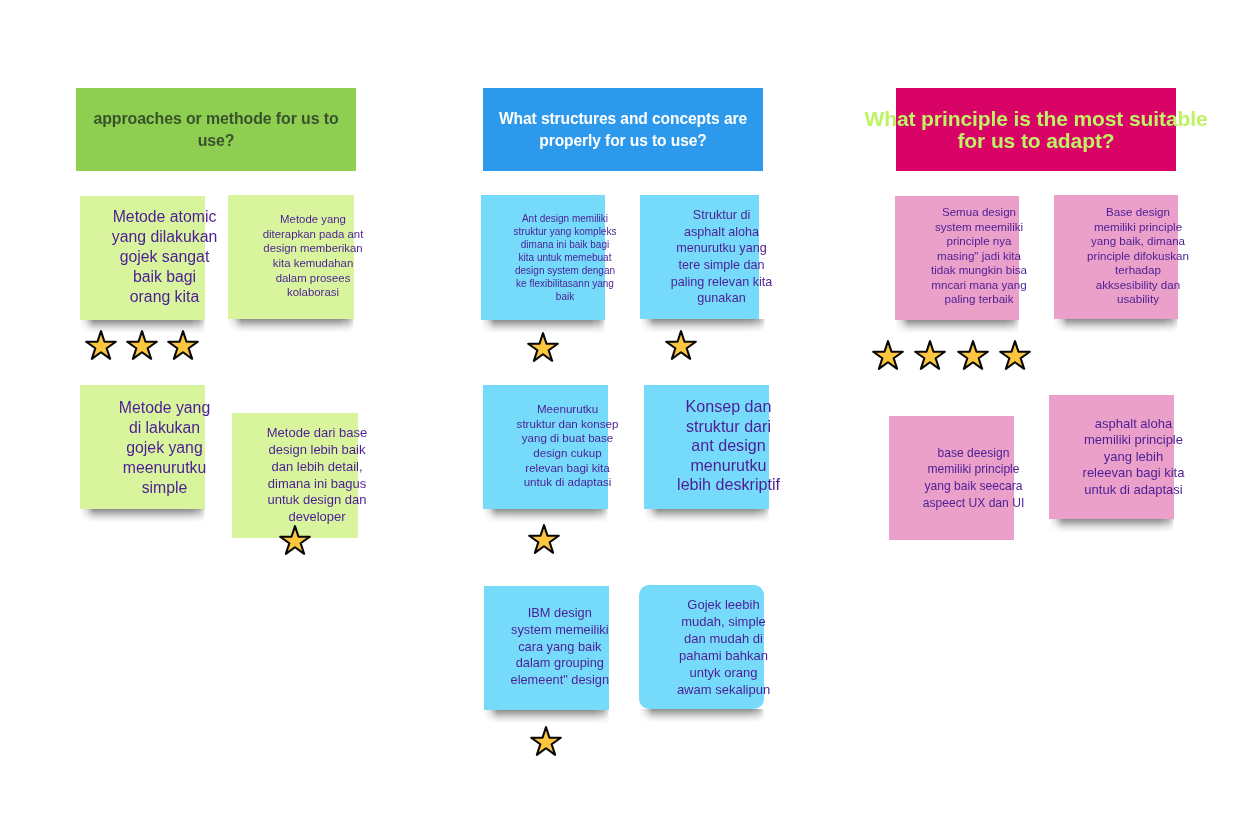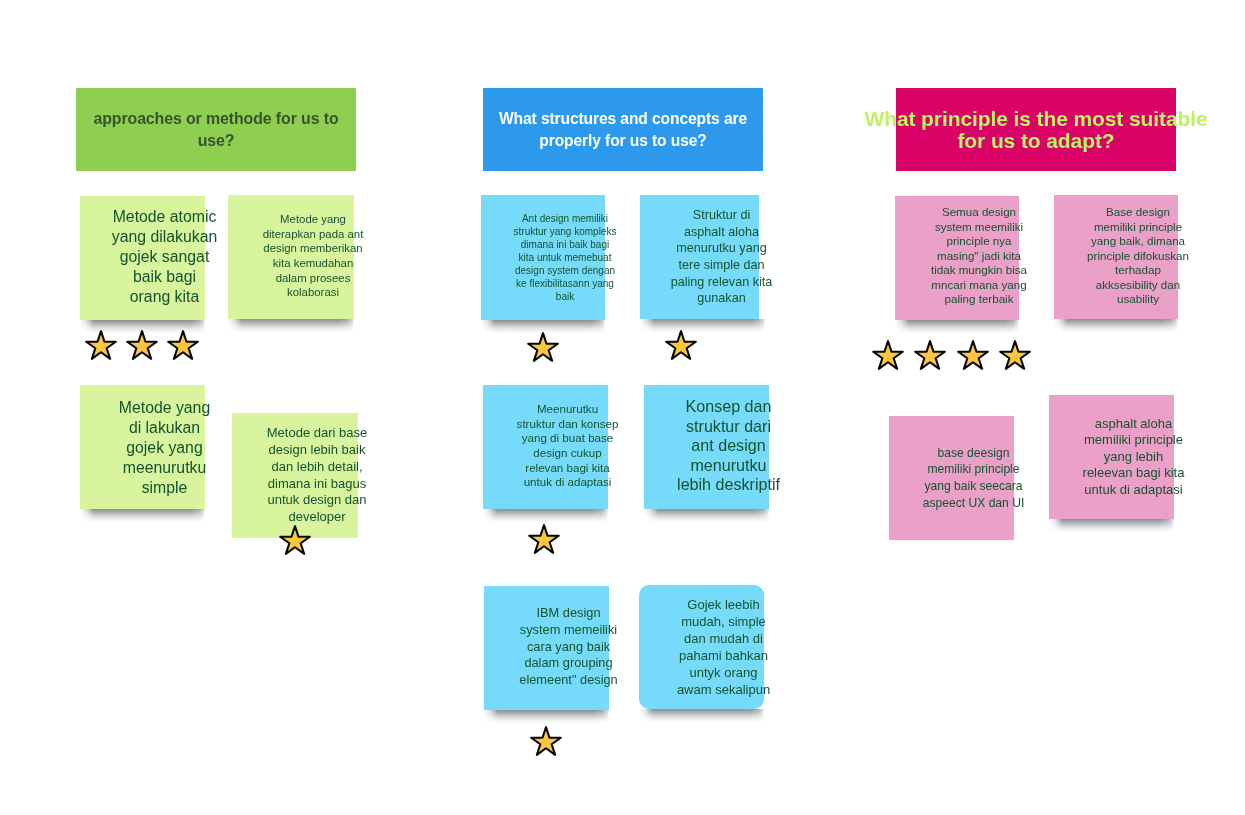--- a/index.html
+++ b/index.html
@@ -16,21 +16,21 @@
   .note-shadow{position:absolute;pointer-events:none;
       background:linear-gradient(to bottom,
         rgba(86,86,86,0.67) 0%,   rgba(98,98,98,0.60) 14%,
         rgba(114,114,114,0.50) 30%, rgba(132,132,132,0.38) 46%,
         rgba(152,152,152,0.26) 62%, rgba(174,174,174,0.14) 78%,
         rgba(195,195,195,0.05) 91%, rgba(210,210,210,0) 100%);
       -webkit-mask-image:linear-gradient(to right, rgba(0,0,0,0) 0%, rgba(0,0,0,0.3) 5%, #000 11%, #000 88%, rgba(0,0,0,0.78) 95%, rgba(0,0,0,0.35) 99%, rgba(0,0,0,0) 100%);
       mask-image:linear-gradient(to right, rgba(0,0,0,0) 0%, rgba(0,0,0,0.3) 5%, #000 11%, #000 88%, rgba(0,0,0,0.78) 95%, rgba(0,0,0,0.35) 99%, rgba(0,0,0,0) 100%);}
   .note{position:absolute;box-sizing:border-box;display:flex;
       align-items:center;justify-content:center;text-align:center;}
-  .note .ntxt{display:block;width:200%;color:#14532d;white-space:nowrap;padding-left:44px;}
+  .note .ntxt{display:block;width:200%;color:#4c1d95;white-space:nowrap;padding-left:44px;}
   .ln{display:block;}
 
   .stars{position:absolute;display:flex;align-items:flex-start;}
   .star{display:block;flex:0 0 auto;}
 </style>
 </head>
 <body>
 
 <div id="board">
 
@@ -146,21 +146,21 @@
     <div class="note" style="left:644px;top:385px;width:125px;height:124px;background:#76dbfb;font-size:16.1px;line-height:19.6px;">
       <span class="ntxt" style="transform:translateY(-1px);">
         <span class="ln">Konsep dan</span>
         <span class="ln">struktur dari</span>
         <span class="ln">ant design</span>
         <span class="ln">menurutku</span>
         <span class="ln">lebih deskriptif</span>
       </span>
     </div>
     <div class="note-shadow" style="left:484px;top:710px;width:125px;height:14px;"></div>
-    <div class="note" style="left:484px;top:586px;width:125px;height:124px;background:#76dbfb;font-size:12.8px;line-height:16.9px;">
+    <div class="note" style="left:484px;top:586px;width:125px;height:124px;background:#76dbfb;font-size:12.8px;line-height:16.9px;justify-content:flex-end;">
       <span class="ntxt" style="transform:translateY(-1px);">
         <span class="ln">IBM design</span>
         <span class="ln">system memeiliki</span>
         <span class="ln">cara yang baik</span>
         <span class="ln">dalam grouping</span>
         <span class="ln">elemeent" design</span>
       </span>
     </div>
     <div class="note-shadow" style="left:639px;top:709px;width:125px;height:14px;"></div>
     <div class="note" style="left:639px;top:585px;width:125px;height:124px;background:#76dbfb;font-size:13.0px;line-height:16.9px;border-radius:10px;">

